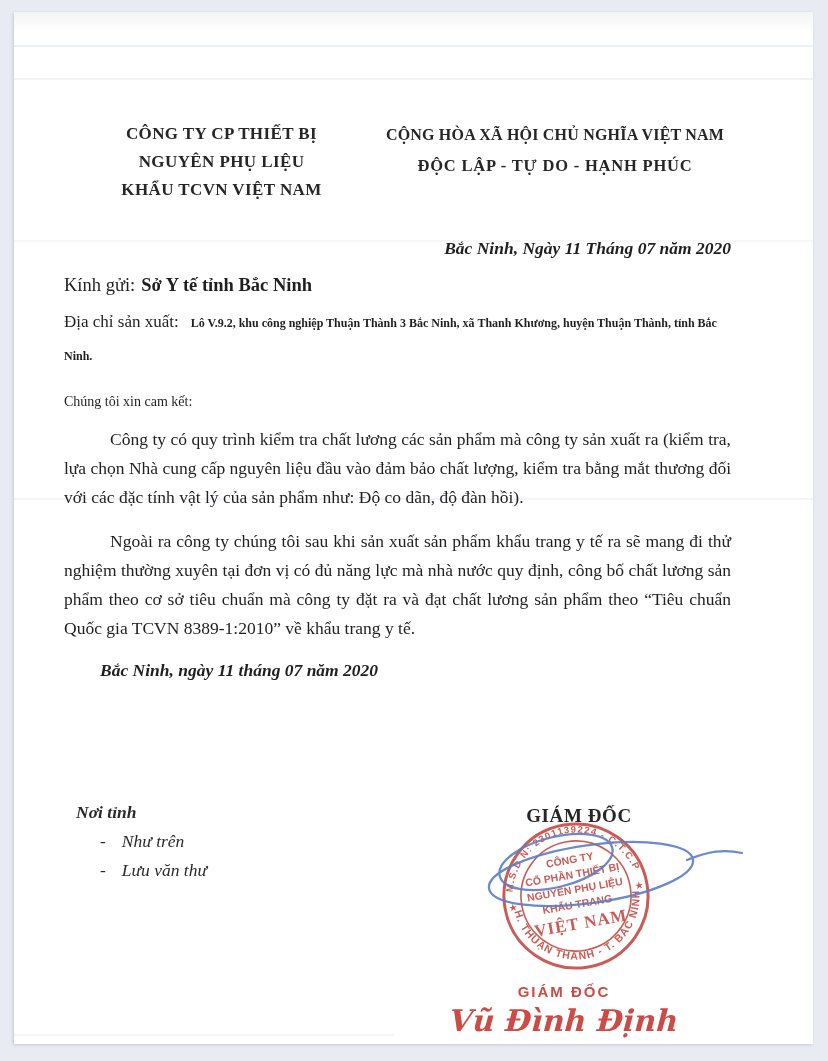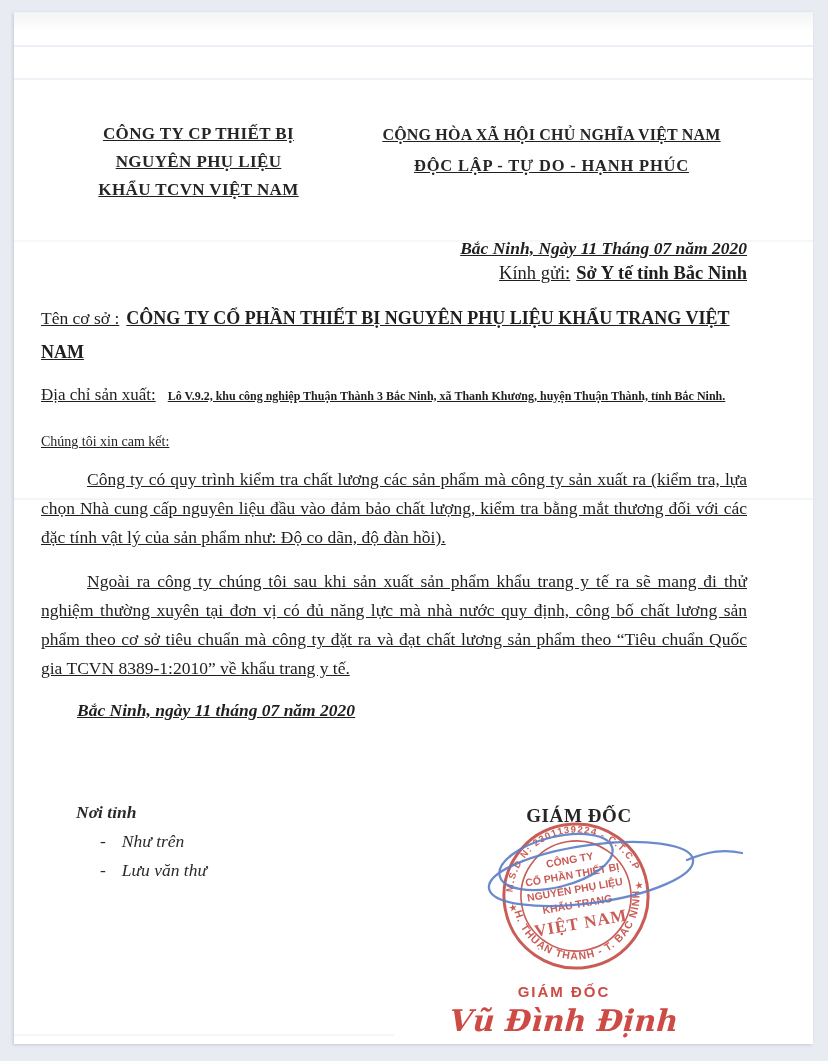--- a/index.html
+++ b/index.html
@@ -23,23 +23,22 @@
     position: absolute; left: 0; top: 0; right: 0; height: 20px;
     background: linear-gradient(to bottom, rgba(90,100,130,0.07), rgba(90,100,130,0));
     pointer-events: none;
   }
   .scanline {
     position: absolute; left: 0; height: 2px; width: 100%;
     background: rgba(130,160,200,0.16);
     pointer-events: none;
   }
   .content {
-    position: absolute; left: 0; top: 0; right: 0;
-    padding: 0 66px 0 27px;
-    text-decoration: underline;
+    position: absolute; left: 0; top: 0; right: 16px;
+    padding: 0 66px 0 50px;
   }
   
   .header {
     display: flex;
     margin-top: 108px;
   }
   .header-left {
     width: 315px;
     text-align: center;
     font-weight: bold;
@@ -58,22 +57,22 @@
   .nat-motto { font-size: 16.5px; letter-spacing: 0.8px; margin-top: 12px; }
   
   .date-top {
     margin-top: 34px;
     text-align: right;
     font-style: italic;
     font-weight: bold;
     font-size: 17.5px;
   }
   .kinh-gui {
-    margin-top: 4px;
-    text-align: right;
+    margin-top: 16px;
+    text-align: left;
     font-size: 18.5px;
   }
   .kinh-gui .lbl { margin-right: 6px; }
   .kinh-gui .val { font-weight: bold; }
   .field-line { margin-top: 17px; font-size: 17.5px; line-height: 34px; }
   .field-line .lbl { margin-right: 7px; }
   .field-line .val { font-weight: bold; font-size: 18px; }
   .field-line2 { margin-top: 10px; font-size: 17px; line-height: 32px; }
   .field-line2 .lbl { margin-right: 12px; }
   .field-line2 .val { font-weight: bold; font-size: 12px; }
@@ -151,23 +150,20 @@
         <div class="nat-motto">ĐỘC LẬP - TỰ DO - HẠNH PHÚC</div>
       </div>
     </div>
 
     <div class="date-top">Bắc Ninh, Ngày 11 Tháng 07 năm 2020</div>
 
     <div class="kinh-gui">
       <span class="lbl">Kính gửi:</span><span class="val">Sở Y tế tỉnh Bắc Ninh</span>
     </div>
 
-    <div class="field-line">
-      <span class="lbl">Tên cơ sở :</span><span class="val">CÔNG TY CỔ PHẦN THIẾT BỊ NGUYÊN PHỤ LIỆU KHẨU TRANG VIỆT NAM</span>
-    </div>
 
     <div class="field-line2">
       <span class="lbl">Địa chỉ sản xuất:</span><span class="val">Lô V.9.2, khu công nghiệp Thuận Thành 3 Bắc Ninh, xã Thanh Khương, huyện Thuận Thành, tỉnh Bắc Ninh.</span>
     </div>
 
     <div class="intro">Chúng tôi xin cam kết:</div>
 
     <div class="para">Công ty có quy trình kiểm tra chất lương các sản phẩm mà công ty sản xuất ra (kiểm tra, lựa chọn Nhà cung cấp nguyên liệu đầu vào đảm bảo chất lượng, kiểm tra bằng mắt thương đối với các đặc tính vật lý của sản phẩm như: Độ co dãn, độ đàn hồi).</div>
     <div class="para">Ngoài ra công ty chúng tôi sau khi sản xuất sản phẩm khẩu trang y tế ra sẽ mang đi thử nghiệm thường xuyên tại đơn vị có đủ năng lực mà nhà nước quy định, công bố chất lương sản phẩm theo cơ sở tiêu chuẩn mà công ty đặt ra và đạt chất lương sản phẩm theo “Tiêu chuẩn Quốc gia TCVN 8389-1:2010” về khẩu trang y tế.</div>
 

